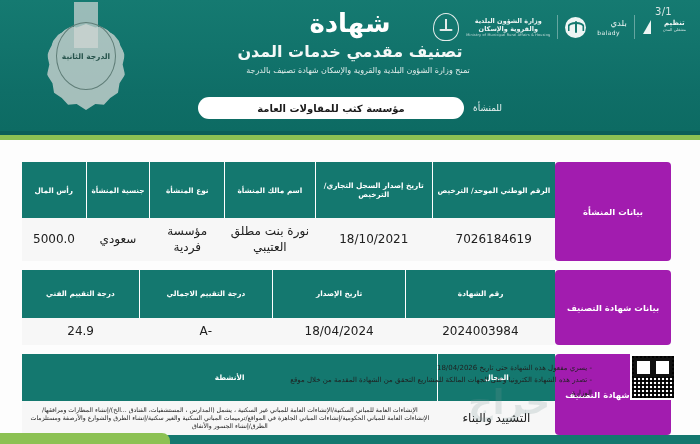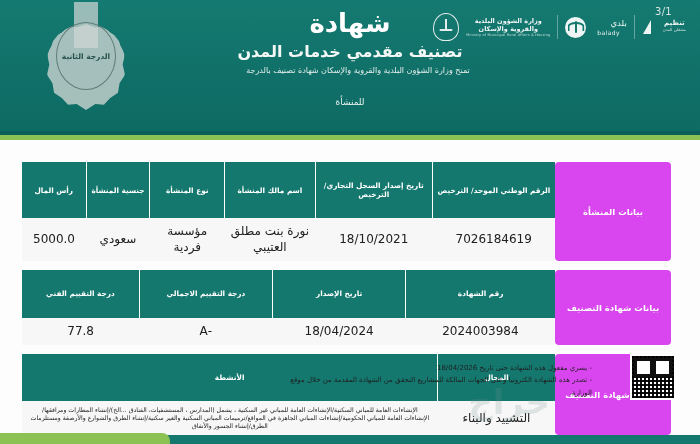--- a/index.html
+++ b/index.html
@@ -287,21 +287,21 @@
 
   .block {
     display: flex;
     flex-direction: row;
     align-items: stretch;
     margin-bottom: 9px;
   }
 
   .block-title {
     width: 116px;
-    background: #d946ef;
+    background: #a21caf;
     border-radius: 4px;
     color: #ffffff;
     font-size: 8.5px;
     font-weight: bold;
     display: flex;
     align-items: center;
     justify-content: center;
     text-align: center;
     margin-right: 7px;
     padding: 2px;
@@ -474,20 +474,21 @@
         <div class="palm"></div>
       </div>
     </div>
 
     <div class="title-main">شهادة</div>
     <div class="title-sub">تصنيف مقدمي خدمات المدن</div>
     <div class="title-desc">تمنح وزارة الشؤون البلدية والقروية والإسكان شهادة تصنيف بالدرجة</div>
 
     <div class="estab-row">
       <div class="estab-label">للمنشأة</div>
+      <div class="estab-pill">مؤسسة كثب للمقاولات العامة</div>
     </div>
   </div>
 
   <div class="bar-dark"></div>
   <div class="bar-light"></div>
 
   <div class="content">
 
     <div class="block">
       <div class="block-title">بيانات المنشأة</div>
@@ -524,21 +525,21 @@
             <th style="width:25%">تاريخ الإصدار</th>
             <th style="width:25%">درجة التقييم الاجمالي</th>
             <th style="width:22%">درجة التقييم الفني</th>
           </tr>
         </thead>
         <tbody>
           <tr>
             <td>2024003984</td>
             <td>18/04/2024</td>
             <td>-A</td>
-            <td>77.8</td>
+            <td>24.9</td>
           </tr>
         </tbody>
       </table>
     </div>
 
     <div class="block">
       <div class="block-title">أنشطة شهادة التصنيف</div>
       <table class="grid">
         <thead>
           <tr>

